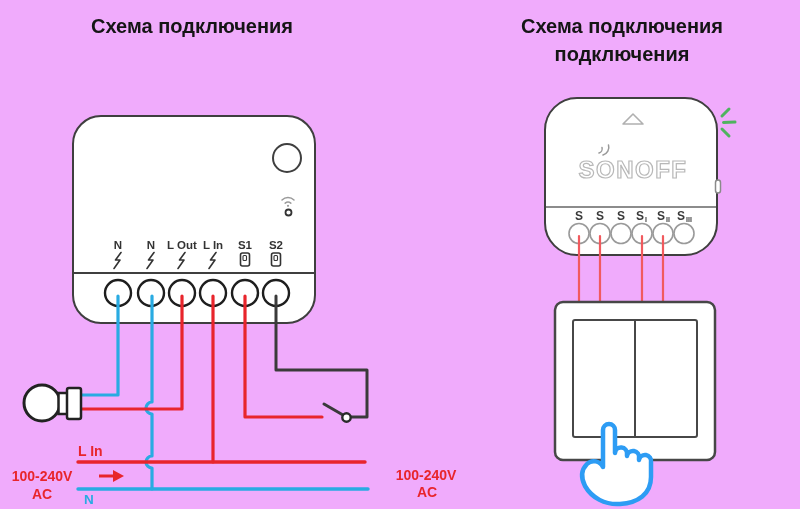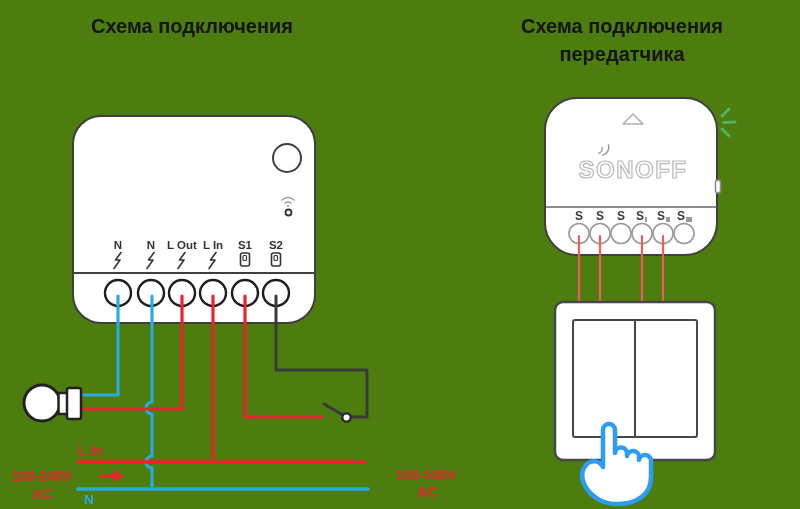--- a/index.html
+++ b/index.html
@@ -1,16 +1,16 @@
 <!DOCTYPE html>
 <html><head>
 <meta charset="utf-8">
 <style>
   html,body{margin:0;padding:0;background:#ffffff;}
-  .canvas{position:relative;width:800px;height:509px;background:#4d7c0f;overflow:hidden;
+  .canvas{position:relative;width:800px;height:509px;background:#f0abfc;overflow:hidden;
           font-family:"Liberation Sans",sans-serif;}
   .title{position:absolute;top:12px;width:300px;text-align:center;
          font-size:20px;font-weight:bold;line-height:1.42;color:#151515;}
   .title-left{left:42px;}
   .title-right{left:472px;}
   .title span{display:block;}
   svg text{font-family:"Liberation Sans",sans-serif;}
   .tlabel{font-size:11.5px;font-weight:bold;fill:#333;}
   .slabel{font-size:12px;font-weight:bold;fill:#3a3a3a;}
   .ssub{font-size:7px;font-weight:bold;fill:#3a3a3a;}
@@ -22,21 +22,21 @@
 </head>
 <body>
 
 <div class="canvas">
 
   <div class="title title-left">
     <span>Схема подключения</span>
   </div>
   <div class="title title-right">
     <span>Схема подключения</span>
-    <span>передатчика</span>
+    <span>подключения</span>
   </div>
 
   <svg width="800" height="509" viewBox="0 0 800 509">
 
     <g>
 
       <rect x="73" y="116" width="242" height="207" rx="28" fill="#fff" stroke="#3f3f3f" stroke-width="2"></rect>
       <circle cx="287" cy="158" r="14" fill="#fff" stroke="#3f3f3f" stroke-width="2"></circle>
       <g stroke="#9a9a9a" stroke-width="1.5" fill="none" stroke-linecap="round">
         <path d="M282,200 a8.5,8.5 0 0 1 12,0"></path>

